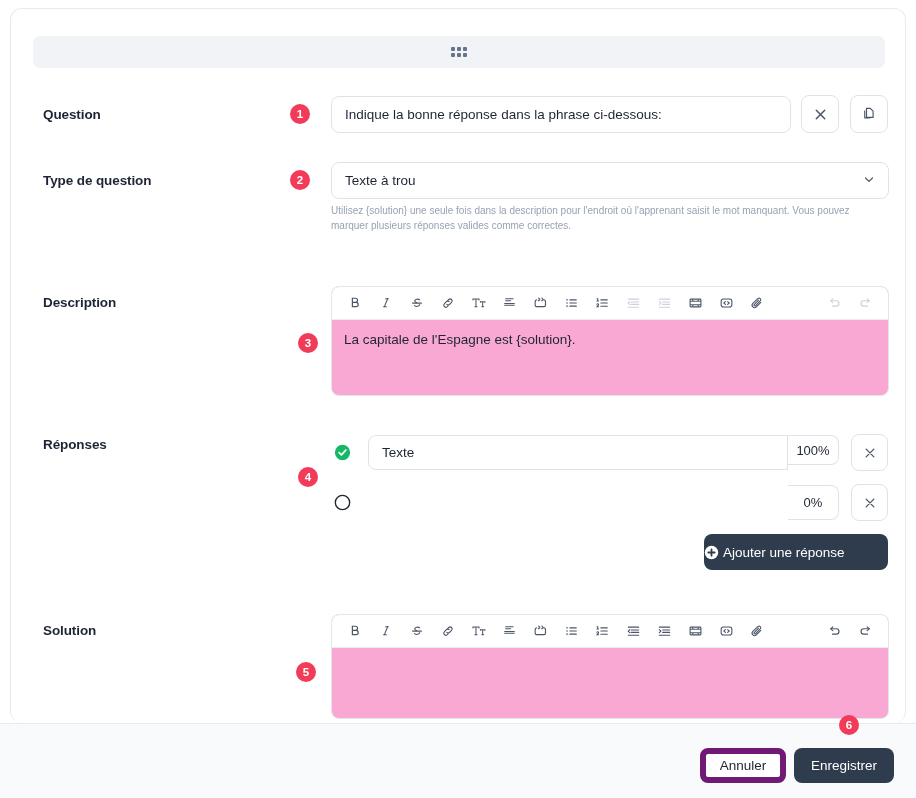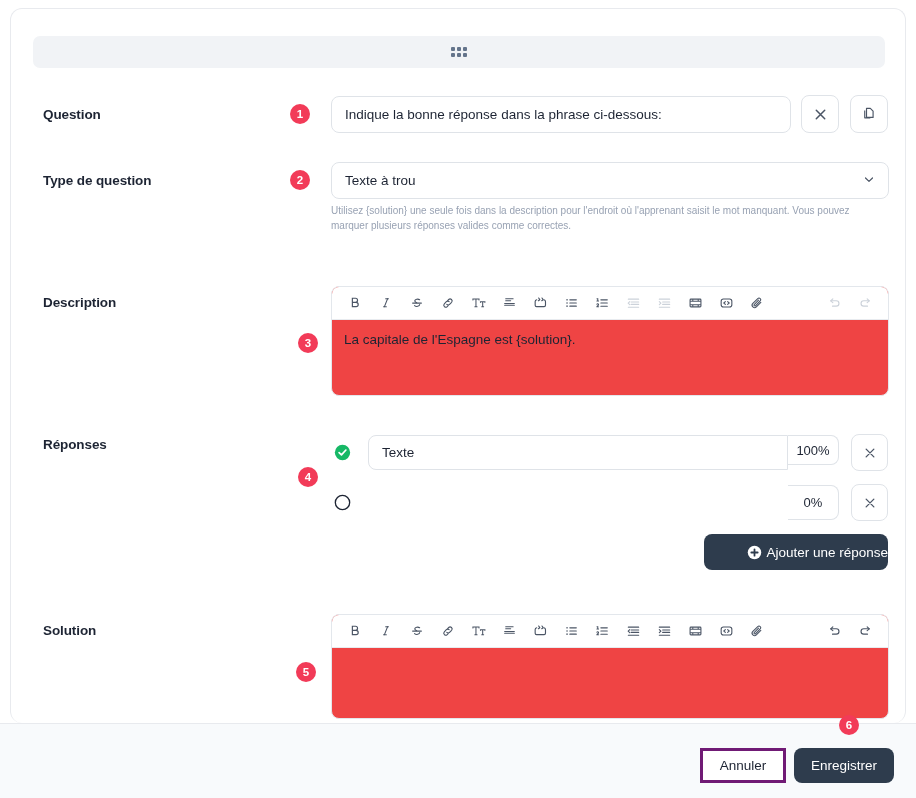--- a/index.html
+++ b/index.html
@@ -110,21 +110,21 @@
     font-size: 10px;
     line-height: 1.45;
     color: #98a2b3;
   }
 
   
   .editor {
     position: absolute;
     border: 1px solid #e3e7ec;
     border-radius: 8px;
-    background: #ef4444;
+    background: #f9a8d4;
     overflow: hidden;
   }
   .editor-toolbar {
     height: 33px;
     border-bottom: 1px solid #e8ebef;
     display: flex;
     align-items: center;
     padding: 0 7px;
     background: #fff;
   }
@@ -163,41 +163,41 @@
     font-size: 13px;
     color: #1d2433;
     display: flex; align-items: center; justify-content: center;
   }
 
   .add-btn {
     position: absolute;
     background: #2e3c4d;
     color: #fff;
     border-radius: 8px;
-    display: flex; align-items: center; justify-content: flex-end;
+    display: flex; align-items: center; justify-content: flex-start;
     gap: 4px;
     font-size: 13.5px;
     font-weight: 400;
   }
 
   
   .footer {
     position: absolute;
     left: 0; top: 723px;
     width: 916px; height: 75px;
     background: #f8fafc;
     border-top: 1px solid #e8eaee;
   }
   .btn-cancel {
     position: absolute;
     left: 700px; top: 748px;
     width: 86px; height: 35px;
     background: #fff;
-    border: 3px solid #701a75;
-    border-radius: 0;
+    border: 6px solid #701a75;
+    border-radius: 8px;
     font-size: 13.5px;
     color: #1d2433;
     display: flex; align-items: center; justify-content: center;
   }
   .btn-save {
     position: absolute;
     left: 794px; top: 748px;
     width: 100px; height: 35px;
     background: #2e3c4d;
     border-radius: 8px;

